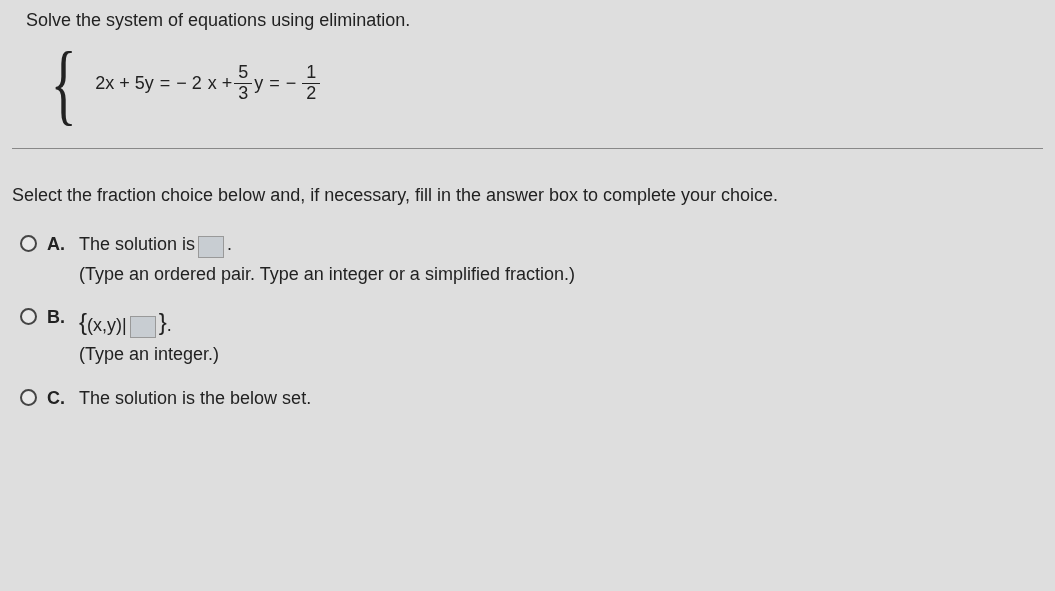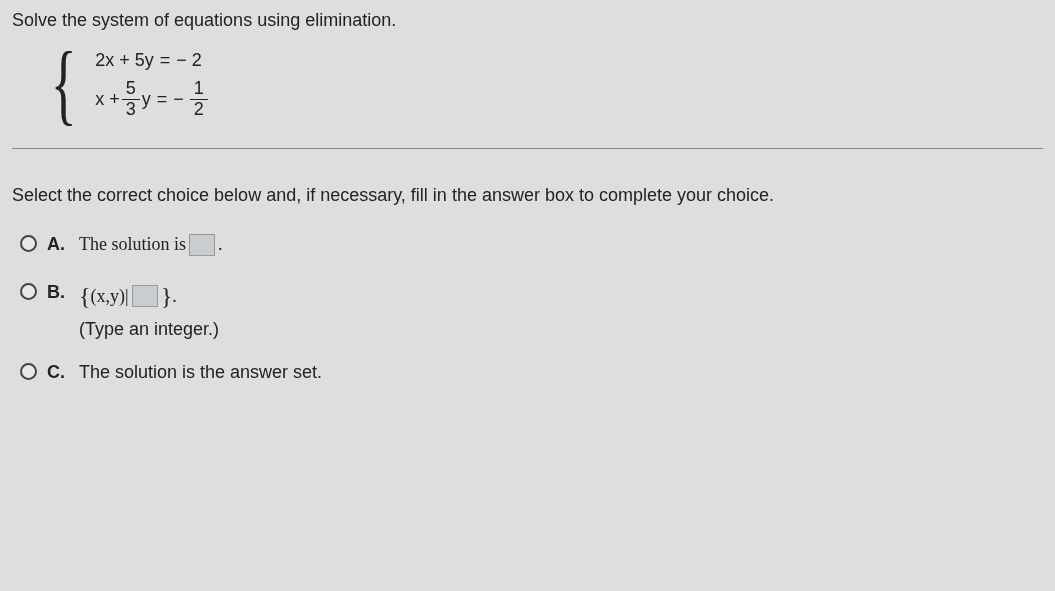--- a/index.html
+++ b/index.html
@@ -6,37 +6,37 @@
     body {
       font-family: Arial, Helvetica, sans-serif;
       font-size: 18px;
       color: #222;
       background: #dedede;
       width: 1055px;
       height: 591px;
       padding: 8px 12px;
       line-height: 1.4;
     }
-    .question-text { margin-bottom: 10px; }
+    .question-text { margin-bottom: 10px; margin-left: 14px; }
     .system {
       display: flex;
       align-items: center;
       margin-left: 30px;
       margin-top: 6px;
       margin-bottom: 24px;
     }
     .brace {
       font-size: 90px;
       font-weight: 100;
       line-height: 0.9;
       margin-right: 10px;
       font-family: "Times New Roman", serif;
       transform: scaleX(0.6);
     }
-    .eqs { display: flex; flex-direction: column; gap: 6px; }
+    .eqs { display: flex; flex-direction: row; gap: 6px; }
     .eq-row { display: flex; align-items: center; }
     .frac {
       display: inline-flex;
       flex-direction: column;
       align-items: center;
       vertical-align: middle;
       margin: 0 2px;
       line-height: 1.1;
     }
     .frac .num { border-bottom: 1.5px solid #222; padding: 0 4px; }
@@ -64,21 +64,21 @@
       flex-shrink: 0;
       background: #e8e8e8;
       cursor: pointer;
     }
     .choice-letter {
       font-weight: bold;
       margin-right: 10px;
       min-width: 22px;
     }
     .choice-body { flex: 1; }
-    .choice-line1 { margin-bottom: 4px; display: flex; align-items: center; flex-wrap: wrap; font-family: Liberation Serif, serif; }
+    .choice-line1 { margin-bottom: 4px; display: flex; align-items: flex-end; flex-wrap: wrap; }
     .answer-box {
       display: inline-block;
       width: 26px;
       height: 22px;
       background: #c8cdd2;
       border: 1px solid #999;
       margin: 0 3px;
       vertical-align: middle;
     }
     .set-brace { font-size: 24px; vertical-align: middle; }
@@ -108,33 +108,34 @@
       <span class="frac">
         <span class="num">1</span>
         <span class="den">2</span>
       </span>
     </div>
   </div>
 </div>
 
 <hr class="divider">
 
-<div class="instruction">Select the correct choice below and, if necessary, fill in the answer box to complete your choice.</div>
+<div class="instruction">Select the fraction choice below and, if necessary, fill in the answer box to complete your choice.</div>
 
 <div class="choices">
 
   <div class="choice">
     <div class="radio"></div>
     <div class="choice-letter">A.</div>
     <div class="choice-body">
       <div class="choice-line1">
         <span>The solution is </span>
         <span class="answer-box"></span>
         <span>.</span>
       </div>
+      <div>(Type an ordered pair. Type an integer or a simplified fraction.)</div>
     </div>
   </div>
 
   <div class="choice">
     <div class="radio"></div>
     <div class="choice-letter">B.</div>
     <div class="choice-body">
       <div class="choice-line1">
         <span class="set-brace">{</span>
         <span>(x,y)|</span>
@@ -143,17 +144,17 @@
         <span>.</span>
       </div>
       <div>(Type an integer.)</div>
     </div>
   </div>
 
   <div class="choice">
     <div class="radio"></div>
     <div class="choice-letter">C.</div>
     <div class="choice-body">
-      <div>The solution is the answer set.</div>
+      <div>The solution is the below set.</div>
     </div>
   </div>
 
 </div>
 
 </body></html>

